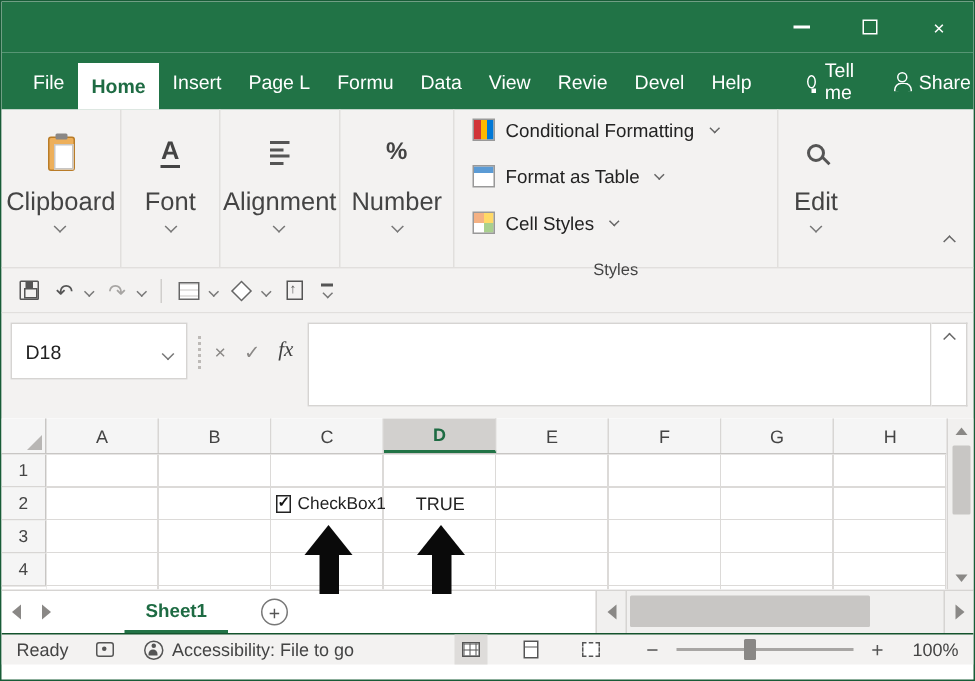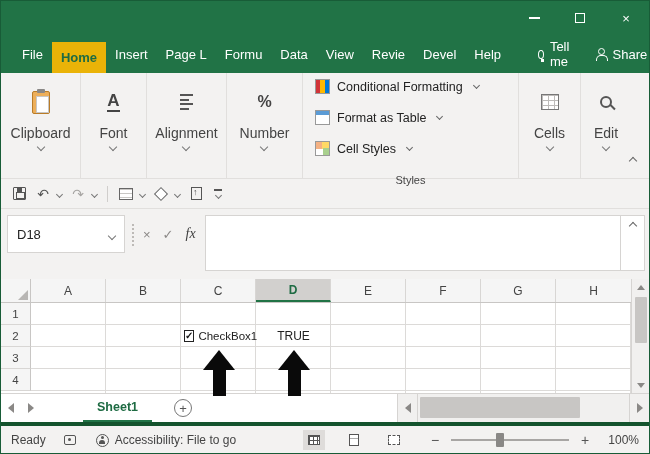--- a/index.html
+++ b/index.html
@@ -9,35 +9,35 @@
 
   
   .titlebar { height:34px; background:#217346; display:flex; justify-content:flex-end; flex-shrink:0; }
   .win-btn { width:46px; height:34px; display:flex; align-items:center; justify-content:center; color:#fff; font-size:13px; cursor:default; }
   .min-glyph { width:11px; height:2px; background:#fff; }
   .max-glyph { width:10px; height:10px; border:1.5px solid #fff; }
 
   
   .tabrow { height:38px; background:#217346; display:flex; align-items:stretch; color:#fff; font-size:13px; padding-left:12px; flex-shrink:0; }
   .tab { padding:0 9px; display:flex; align-items:center; white-space:nowrap; }
-  .tab.selected { height:31px; align-self:flex-end; background:#eab308; color:#1e6b43; font-weight:bold; }
+  .tab.selected { height:31px; align-self:flex-end; background:#ffffff; color:#1e6b43; font-weight:bold; }
   .tellme { display:flex; align-items:center; gap:6px; padding:0 10px; margin-left:18px; }
   .share { display:flex; align-items:center; gap:6px; padding:0 12px; margin-left:auto; }
   .bulb-icon { width:9px; height:9px; border:1.5px solid #fff; border-radius:50%; position:relative; }
   .bulb-icon::after { content:""; position:absolute; left:1.5px; top:8px; width:3px; height:3px; background:#fff; }
   .person-icon { width:12px; height:12px; position:relative; }
   .person-icon::before { content:""; position:absolute; left:3.5px; top:0; width:5px; height:5px; border:1.2px solid #fff; border-radius:50%; }
   .person-icon::after { content:""; position:absolute; left:1px; top:6.5px; width:10px; height:5px; border:1.2px solid #fff; border-bottom:none; border-radius:5px 5px 0 0; }
 
   
   .ribbon { height:106px; background:#f3f2f1; display:flex; position:relative; flex-shrink:0; border-bottom:1px solid #e1dfdd; }
   .rgroup { display:flex; flex-direction:column; align-items:center; border-right:1px solid #e1dfdd; padding-top:10px; }
   .big-icon { height:38px; display:flex; align-items:center; justify-content:center; }
   .gfooter { display:flex; flex-direction:column; align-items:center; margin-top:4px; }
-  .glabel { font-size:14px; color:#444; }
+  .glabel { font-size:17px; color:#444; }
   .chev-down { width:6px; height:6px; border-right:1.5px solid #777; border-bottom:1.5px solid #777; transform:rotate(45deg); display:inline-block; margin-top:3px; }
   .chev-sm { width:5px; height:5px; border-right:1.3px solid #666; border-bottom:1.3px solid #666; transform:rotate(45deg); display:inline-block; margin-left:4px; margin-bottom:2px; }
 
   .icon-clipboard { position:relative; width:18px; height:23px; background:#edaf5a; border:1px solid #b97c28; border-radius:2px; }
   .icon-clipboard .clip-top { position:absolute; top:-3px; left:4px; width:8px; height:4px; background:#8a8886; border-radius:1px; }
   .icon-clipboard .clip-paper { position:absolute; top:4px; left:3px; width:13px; height:17px; background:#fff; border:1px solid #c8c6c4; }
   .icon-fontA { font-size:17px; font-weight:bold; color:#444; border-bottom:2.5px solid #444; line-height:1.1; }
   .icon-align { display:flex; flex-direction:column; gap:2.5px; }
   .icon-align i { display:block; height:2px; background:#555; }
   .icon-percent { font-size:16px; font-weight:bold; color:#444; }
@@ -117,21 +117,21 @@
   .tri-right { width:0; height:0; border-top:5px solid transparent; border-bottom:5px solid transparent; border-left:6px solid #8a8886; }
   .sheet-tab { margin-left:42px; padding:0 14px; display:flex; align-items:center; font-size:12.5px; font-weight:bold; color:#1e6b43; border-bottom:2.5px solid #217346; background:#fff; }
   .add-sheet { width:18px; height:18px; border:1.2px solid #777; border-radius:50%; color:#555; display:flex; align-items:center; justify-content:center; font-size:13px; align-self:center; margin-left:22px; line-height:1; }
   .h-scroll { margin-left:auto; width:252px; display:flex; align-items:stretch; border-left:1px solid #d6d4d2; background:#f1f0ef; }
   .hs-btn { width:20px; border-right:1px solid #d6d4d2; display:flex; align-items:center; justify-content:center; }
   .hs-btn.right { border-right:none; border-left:1px solid #d6d4d2; }
   .hs-track { flex:1; position:relative; }
   .hs-thumb { position:absolute; left:2px; top:3px; height:21px; width:160px; background:#c8c6c4; border-radius:1px; }
 
   
-  .statusbar { height:32px; background:#f3f2f1; border-top:4px solid #14532d; display:flex; align-items:center; padding:0 10px; font-size:12px; color:#444; flex-shrink:0; }
+  .statusbar { height:21px; background:#f3f2f1; border-top:1px solid #14532d; display:flex; align-items:center; padding:0 10px; font-size:12px; color:#444; flex-shrink:0; }
   .sb-ready { margin-right:18px; }
   .icon-macro { width:12px; height:10px; border:1.4px solid #555; border-radius:2px; position:relative; margin-right:20px; }
   .icon-macro::after { content:""; position:absolute; left:3px; top:2px; width:3px; height:3px; background:#555; border-radius:50%; }
   .sb-access { display:flex; align-items:center; gap:6px; }
   .icon-access { width:13px; height:13px; border:1.3px solid #555; border-radius:50%; position:relative; }
   .icon-access::before { content:""; position:absolute; left:4px; top:1.5px; width:3px; height:3px; background:#555; border-radius:50%; }
   .icon-access::after { content:""; position:absolute; left:2.5px; top:5.5px; width:6px; height:4px; background:#555; border-radius:3px 3px 0 0; }
   .sb-views { margin-left:auto; display:flex; gap:18px; margin-right:22px; }
   .view-btn { width:22px; height:20px; display:flex; align-items:center; justify-content:center; }
   .view-btn.active { background:#dedcda; }
@@ -245,29 +245,20 @@
         <span>Format as Table</span>
         <span class="chev-sm"></span>
       </div>
       <div class="style-item">
         <span class="mini-icon mi-cs"></span>
         <span>Cell Styles</span>
         <span class="chev-sm"></span>
       </div>
       <div class="styles-label">Styles</div>
     </div>
-    <div class="rgroup" style="width:62px;">
-      <div class="big-icon">
-        <span class="icon-cellsgrid"></span>
-      </div>
-      <div class="gfooter">
-        <span class="glabel">Cells</span>
-        <span class="chev-down"></span>
-      </div>
-    </div>
     <div class="rgroup" style="width:50px; border-right:none;">
       <div class="big-icon">
         <span class="icon-magnifier"></span>
       </div>
       <div class="gfooter">
         <span class="glabel">Edit</span>
         <span class="chev-down"></span>
       </div>
     </div>
     <div class="collapse-btn">

